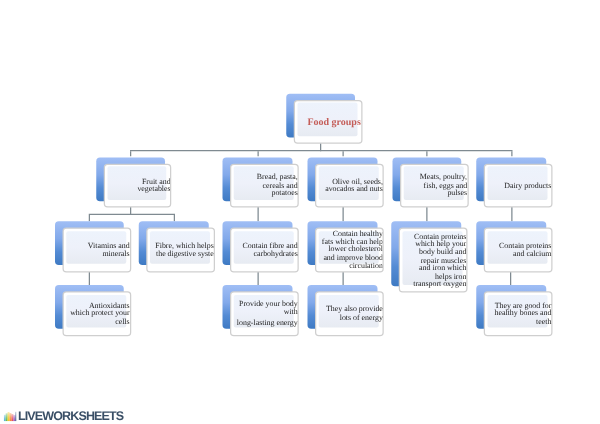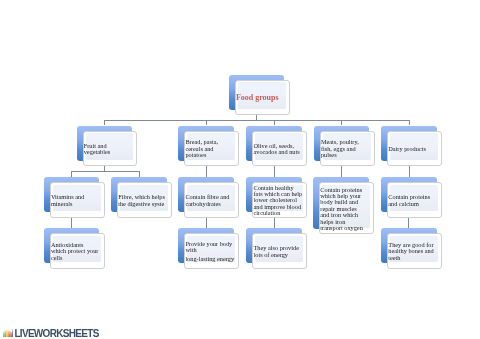--- a/index.html
+++ b/index.html
@@ -9,21 +9,21 @@
   #page{position:relative;width:480px;height:339px;background:#fff;overflow:hidden;}
   .conn{position:absolute;background:#7f8a91;z-index:1;}
   .node{position:absolute;z-index:2;}
   .plate{position:absolute;left:0;top:0;width:100%;height:100%;border-radius:3px;
      background:linear-gradient(to bottom,#a0bef5 0%,#82a9ea 40%,#548bd4 70%,#3e7ac3 100%);}
   .card{position:absolute;left:6.2px;top:5.3px;right:-5.2px;bottom:-5.3px;
      border-radius:3px;border:0.4px solid #cfcfcf;background:#fff;overflow:hidden;
      display:flex;align-items:center;justify-content:center;}
   .panel{position:absolute;left:2px;top:1.3px;right:3px;bottom:5.2px;border-radius:1.6px;
      background:linear-gradient(to bottom,#edf3fc 0%,#eef1fa 50%,#e7ebf2 100%);}
-  .label{position:relative;top:0.5px;width:100%;text-align:left;
+  .label{position:relative;top:0.5px;width:100%;text-align:right;
      font-size:6.3px;line-height:6.35px;color:#1b1b1b;
      -webkit-font-smoothing:antialiased;transform:translateZ(0);}
   .label p{margin:0;white-space:pre-line;}
   .label p + p{margin-top:3px;}
   .node.root .label{font-size:8px;line-height:8.4px;color:#c45d58;font-weight:bold;top:0.6px;}
   #logo{position:absolute;left:2.5px;top:330.2px;display:flex;align-items:flex-start;}
   #logo .mark{display:block;}
   #logo .wordmark{font-family:"Liberation Sans","DejaVu Sans",sans-serif;font-weight:bold;
      font-size:10px;line-height:8.3px;color:#3a4f66;letter-spacing:-0.69px;margin-left:1.1px;
      -webkit-font-smoothing:antialiased;transform:translateZ(0);text-align:right;}

